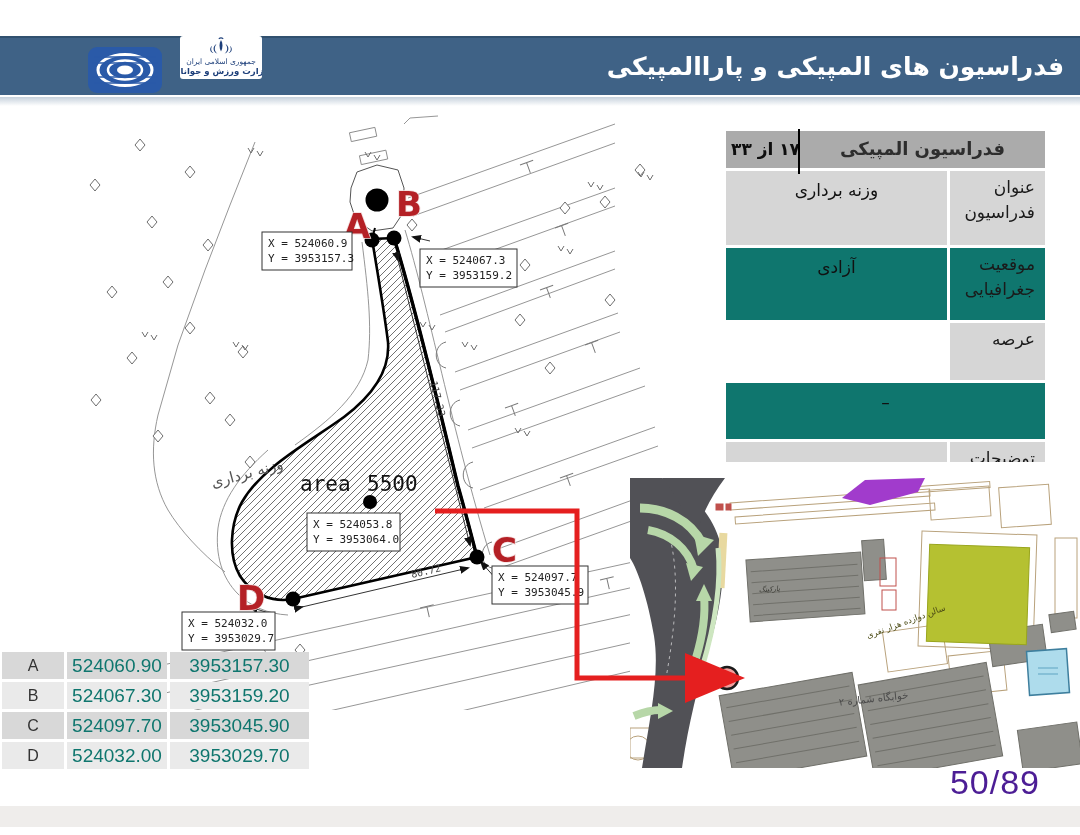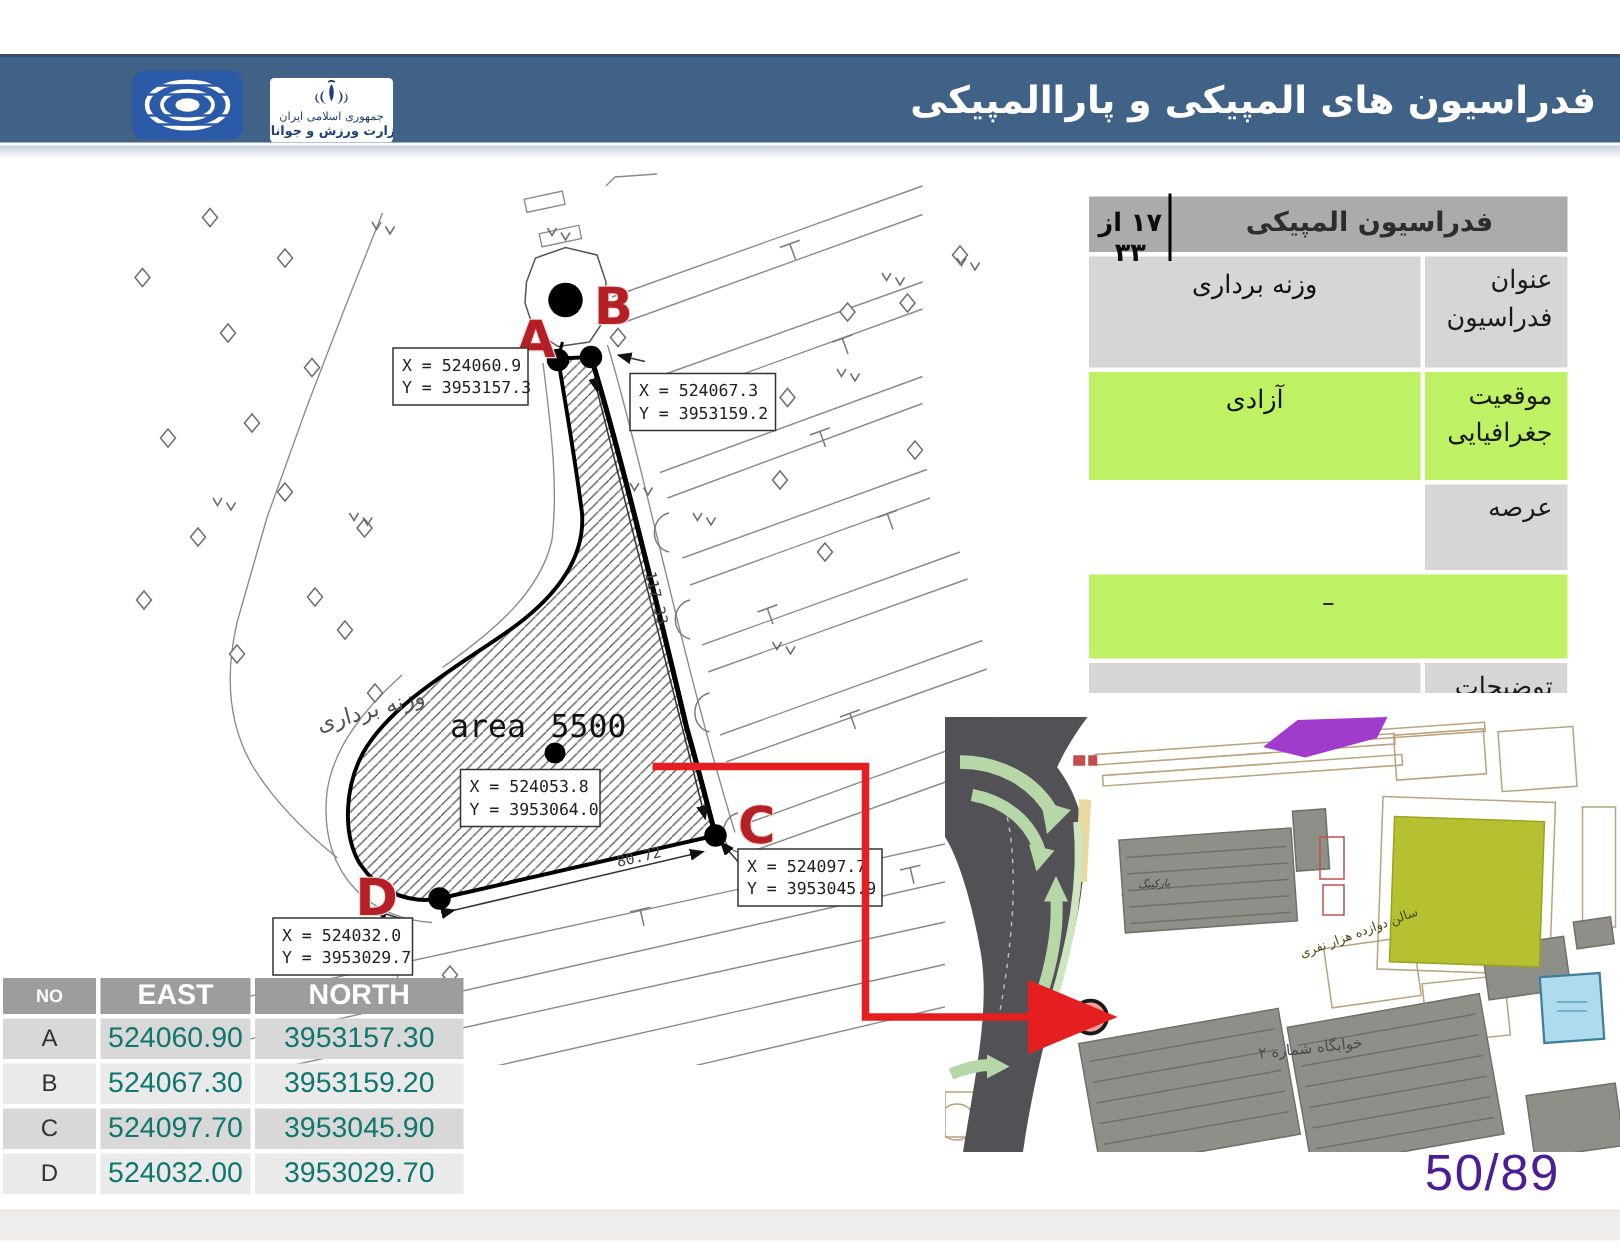--- a/index.html
+++ b/index.html
@@ -7,40 +7,40 @@
          font-family:"DejaVu Sans",sans-serif;}
 
   
   .top-bar{position:absolute;left:0;top:36px;width:1080px;height:59px;background:#3f6286;
            border-top:2px solid #31516f;display:flex;align-items:center;justify-content:flex-end;
            padding-right:16px;box-sizing:border-box;z-index:4;}
   .top-bar-title{color:#ffffff;font-size:25px;font-weight:bold;direction:rtl;letter-spacing:0;}
   .top-bar-reflection{position:absolute;left:0;top:97px;width:1080px;height:9px;z-index:3;
            background:linear-gradient(to bottom,#bcc9d6,rgba(255,255,255,0));opacity:.85;}
   .logo-company{position:absolute;left:88px;top:47px;z-index:5;}
-  .logo-ministry{position:absolute;left:180px;top:52px;z-index:5;}
+  .logo-ministry{position:absolute;left:180px;top:36px;z-index:5;}
 
   
   .survey-map{position:absolute;left:0;top:110px;z-index:1;}
   .site-map{position:absolute;left:630px;top:478px;z-index:2;}
   .connector{position:absolute;left:0;top:0;z-index:6;pointer-events:none;}
 
   
   .info-table{position:absolute;left:726px;top:131px;width:319px;direction:rtl;z-index:3;
               font-family:"DejaVu Sans",sans-serif;}
   .info-header{display:flex;height:37px;background:#ababab;margin-bottom:3px;}
   .info-header-title{flex:1;text-align:center;padding-top:7px;font-weight:bold;color:#2d2d2d;font-size:18px;border-radius:16px;}
-  .info-header-index{width:55px;text-align:center;font-weight:bold;color:#0d0d0d;font-size:17px;
+  .info-header-index{width:74px;font-weight:bold;color:#0d0d0d;font-size:17px;
                      padding-top:8px;position:relative;box-sizing:border-box;}
   .info-header-divider{position:absolute;right:0;top:-2px;height:45px;width:2px;background:#000;}
   .info-row{display:flex;gap:3px;margin-bottom:3px;}
   .info-label{width:95px;padding:4px 10px 0 0;box-sizing:border-box;font-size:17px;color:#1a1a1a;line-height:1.45;}
   .info-value{flex:1;text-align:center;padding-top:9px;font-size:17px;color:#111;}
   .shade-a{background:#d6d6d6;}
-  .shade-b{background:#bef264;}
+  .shade-b{background:#0f766e;}
   .h74{height:74px;} .h72{height:72px;} .h57{height:57px;} .h56{height:56px;}
   .h20{height:20px;overflow:hidden;}
 
   
   .coords-table{position:absolute;left:2px;top:652px;z-index:3;font-family:"Liberation Sans",sans-serif;}
   .ct-row{display:flex;gap:3px;margin-bottom:3px;}
   .ct-c{text-align:center;}
   .ct-no{width:62px;} .ct-east{width:100px;} .ct-north{width:139px;}
   .ct-head{background:#9d9d9d;color:#fff;font-weight:bold;height:24px;line-height:24px;}
   .ct-head.ct-no{font-size:12px;} .ct-head.ct-east,.ct-head.ct-north{font-size:19px;}
@@ -388,25 +388,20 @@
       <div class="info-value shade-b">–</div>
     </div>
     <div class="info-row h20">
       <div class="info-label shade-a">توضیحات</div>
       <div class="info-value shade-a"></div>
     </div>
   </div>
 
   <div class="coords-table">
     <div class="ct-row">
-      <div class="ct-c ct-no ct-head">NO</div>
-      <div class="ct-c ct-east ct-head">EAST</div>
-      <div class="ct-c ct-north ct-head">NORTH</div>
-    </div>
-    <div class="ct-row">
       <div class="ct-c ct-no ct-cell stripe-a">A</div>
       <div class="ct-c ct-east ct-cell stripe-a">524060.90</div>
       <div class="ct-c ct-north ct-cell stripe-a">3953157.30</div>
     </div>
     <div class="ct-row">
       <div class="ct-c ct-no ct-cell stripe-b">B</div>
       <div class="ct-c ct-east ct-cell stripe-b">524067.30</div>
       <div class="ct-c ct-north ct-cell stripe-b">3953159.20</div>
     </div>
     <div class="ct-row">

